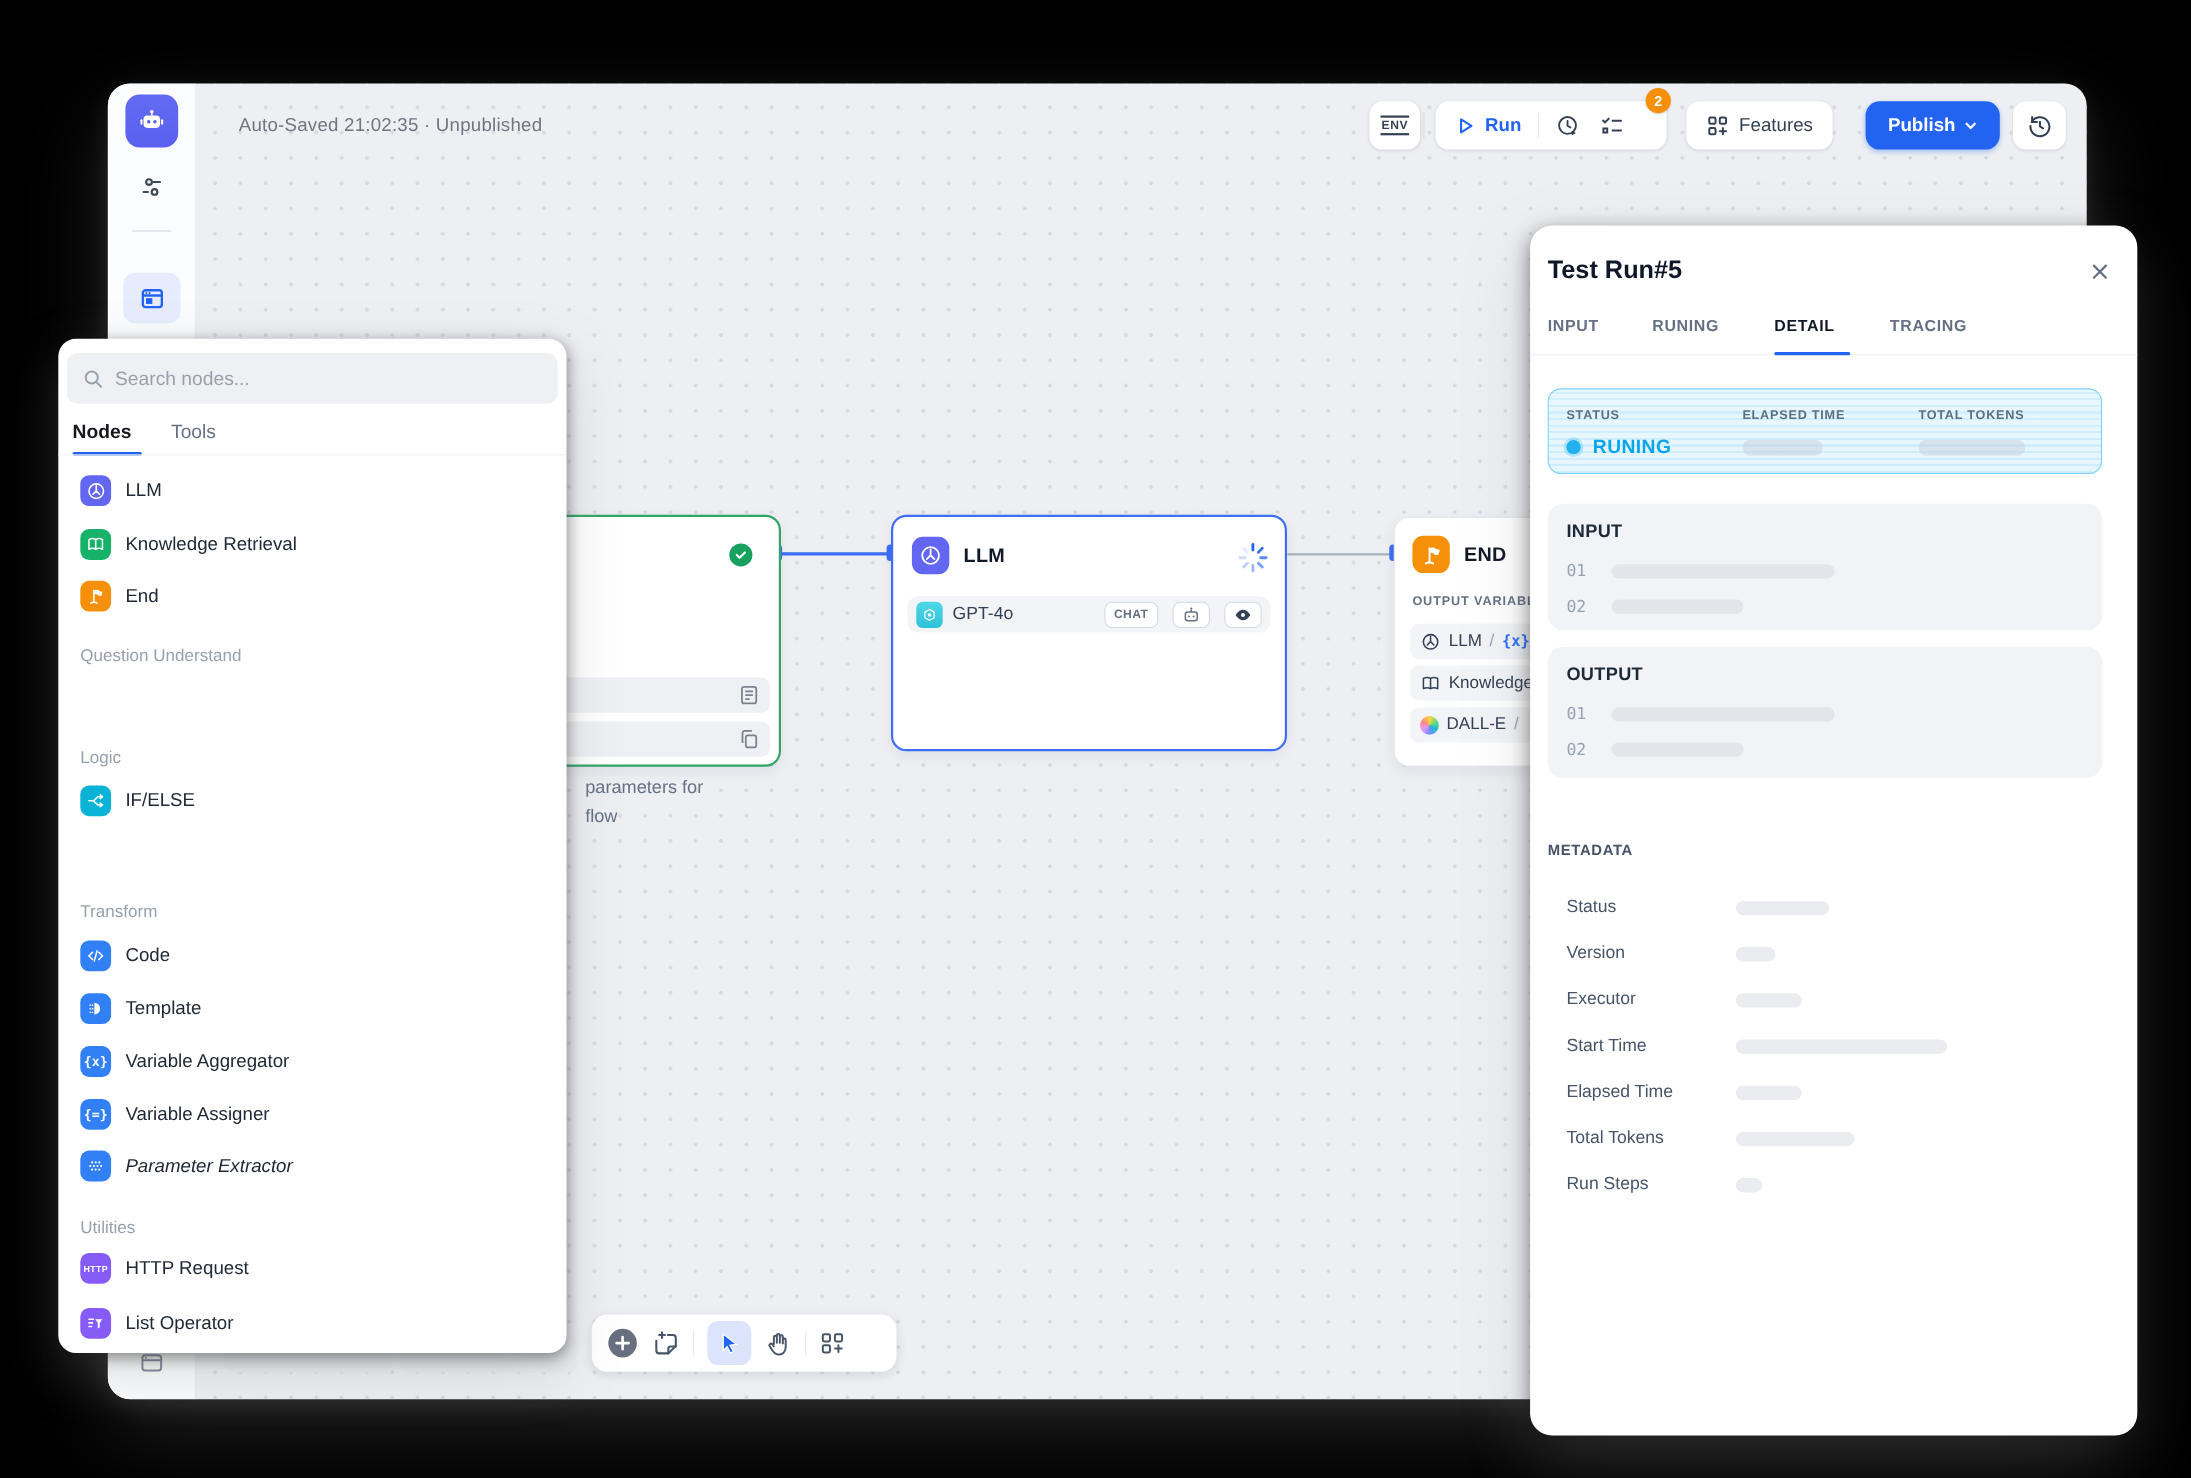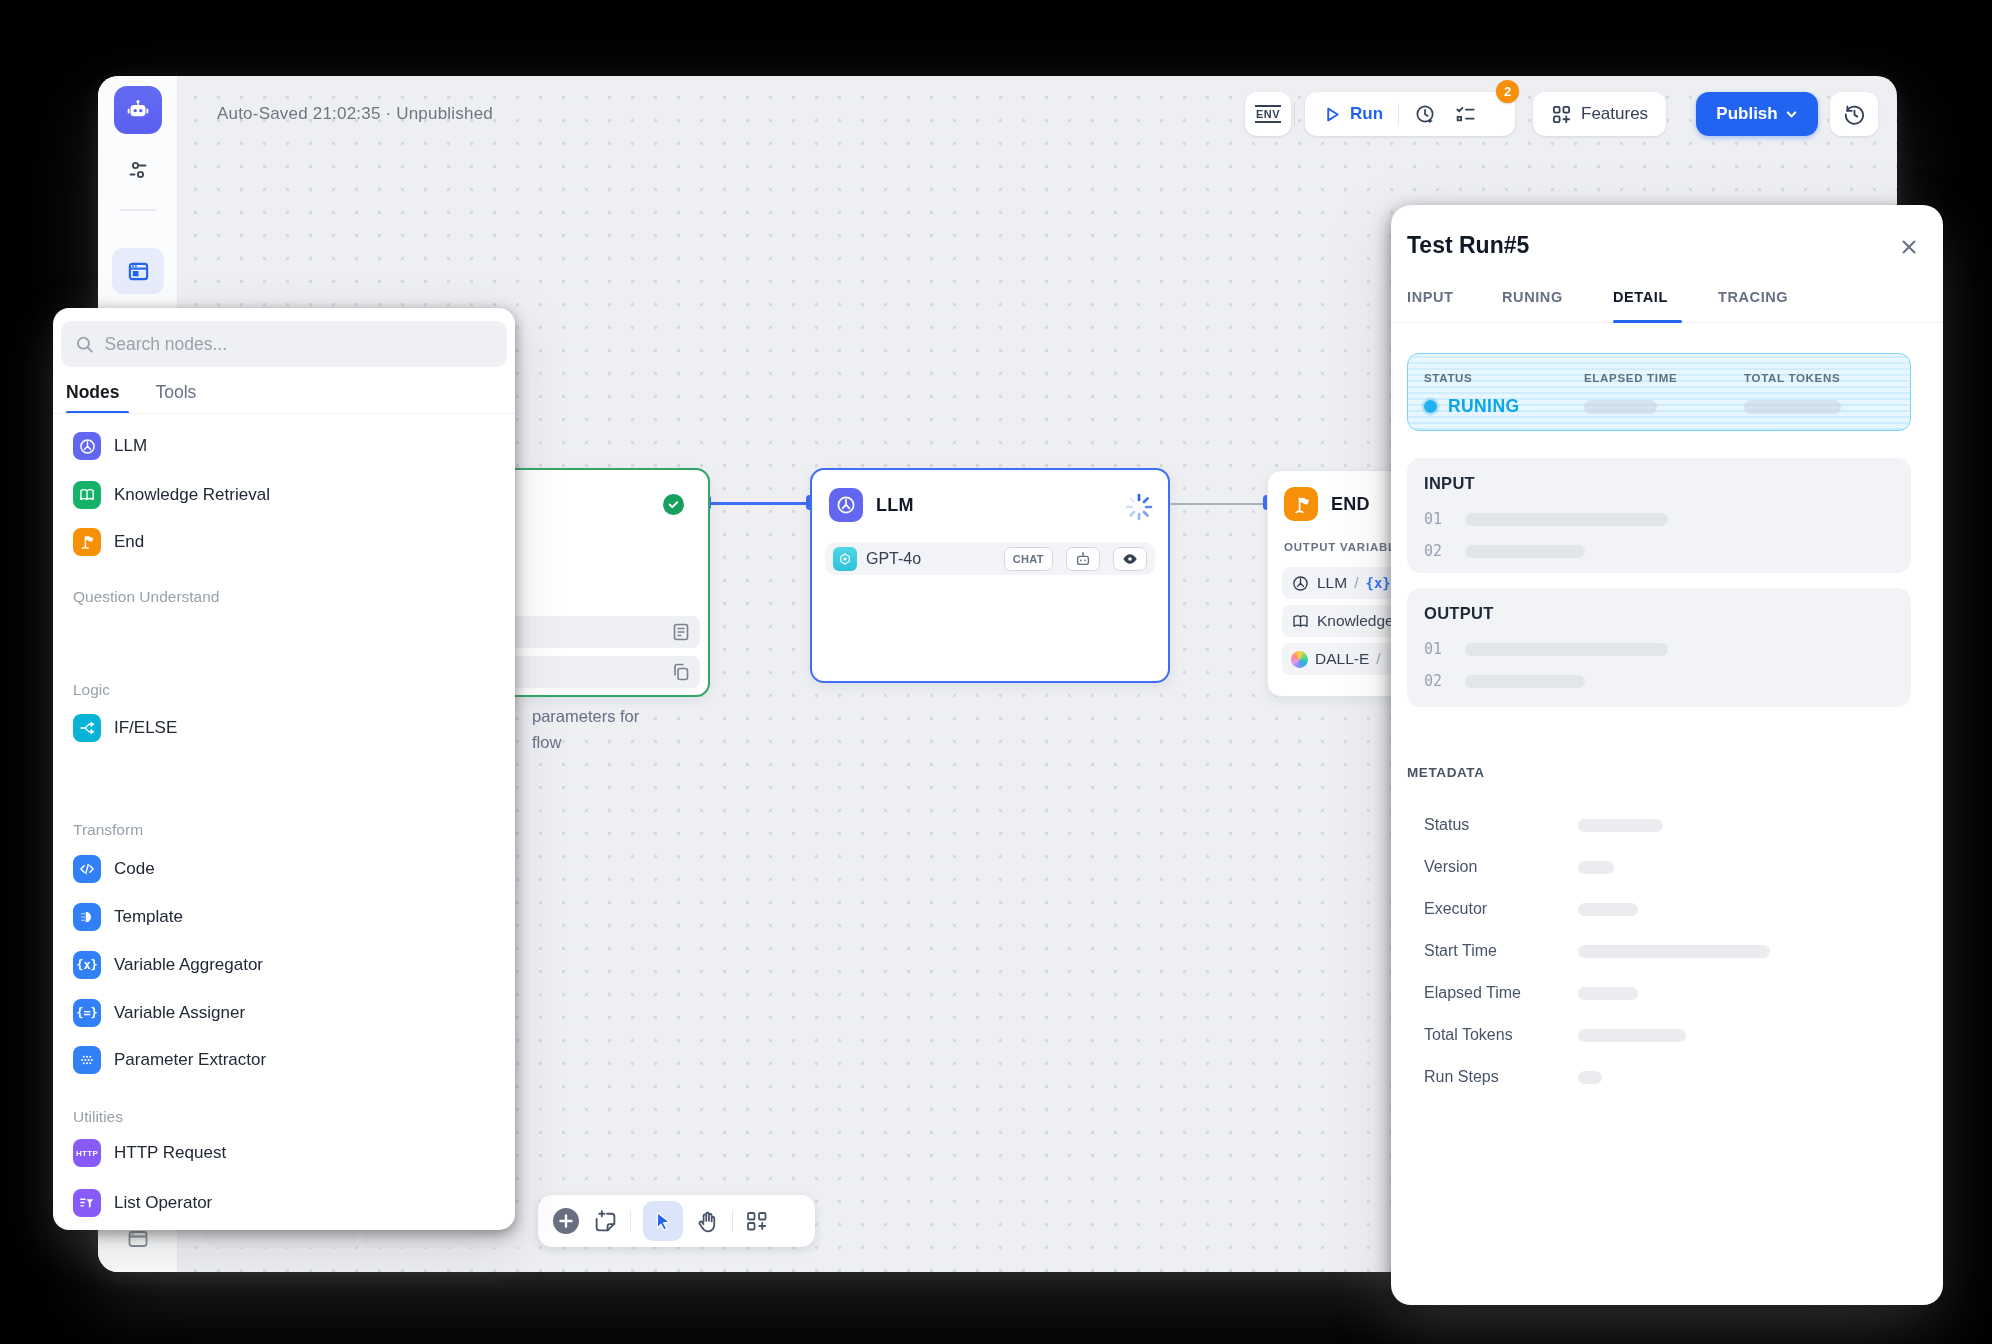--- a/index.html
+++ b/index.html
@@ -478,21 +478,21 @@
       <span class="lbl">Template</span>
     </div>
     <div class="nitem" style="top:637px;">
       <span class="ic ic-blue" style="color:#fff;font-size:12px;font-weight:700;font-family:'DejaVu Sans Mono',monospace;">{x}</span>
       <span class="lbl">Variable Aggregator</span>
     </div>
     <div class="nitem" style="top:685px;">
       <span class="ic ic-blue" style="color:#fff;font-size:12px;font-weight:700;font-family:'DejaVu Sans Mono',monospace;">{=}</span>
       <span class="lbl">Variable Assigner</span>
     </div>
-    <div class="nitem" style="top:732px;">
+    <div class="nitem" style="top:732px;font-style:italic;">
       <span class="ic ic-blue">
           <svg width="18" height="18" viewBox="0 0 22 22" fill="#fff">
             <circle cx="7" cy="7" r="1.2"></circle>
             <circle cx="11" cy="7" r="1.2"></circle>
             <circle cx="15" cy="7" r="1.2"></circle>
             <circle cx="5" cy="11" r="1.2"></circle>
             <circle cx="9" cy="11" r="1.2"></circle>
             <circle cx="13" cy="11" r="1.2"></circle>
             <circle cx="17" cy="11" r="1.2"></circle>
             <circle cx="7" cy="15" r="1.2"></circle>

